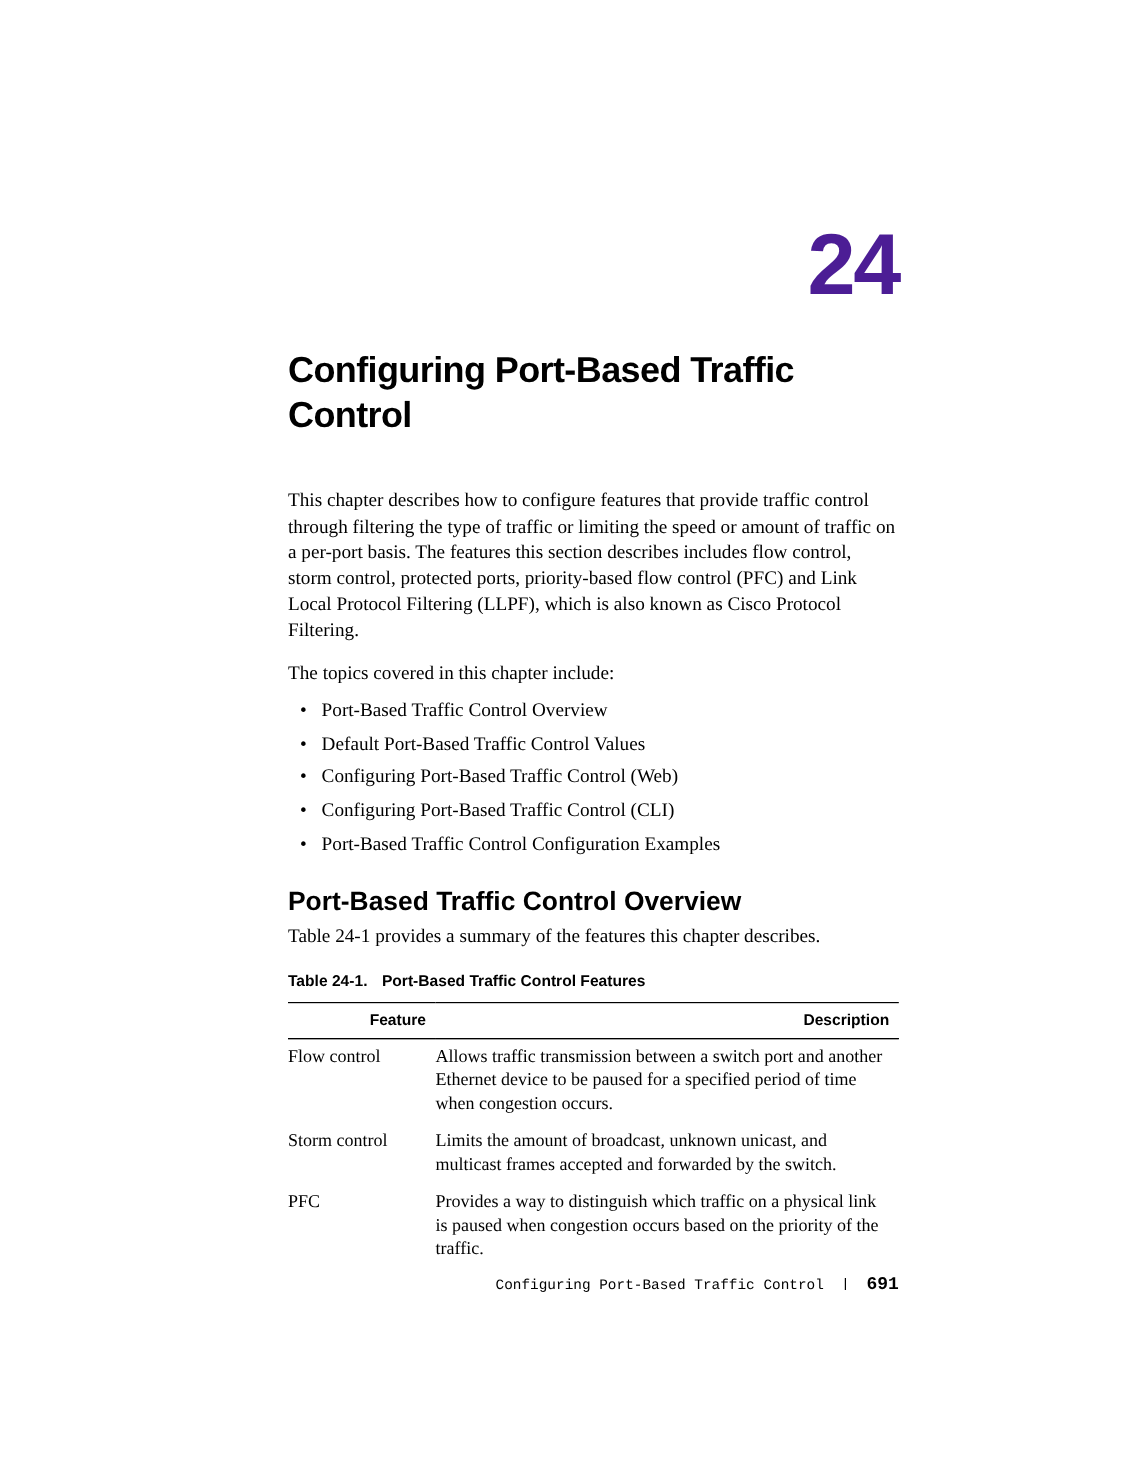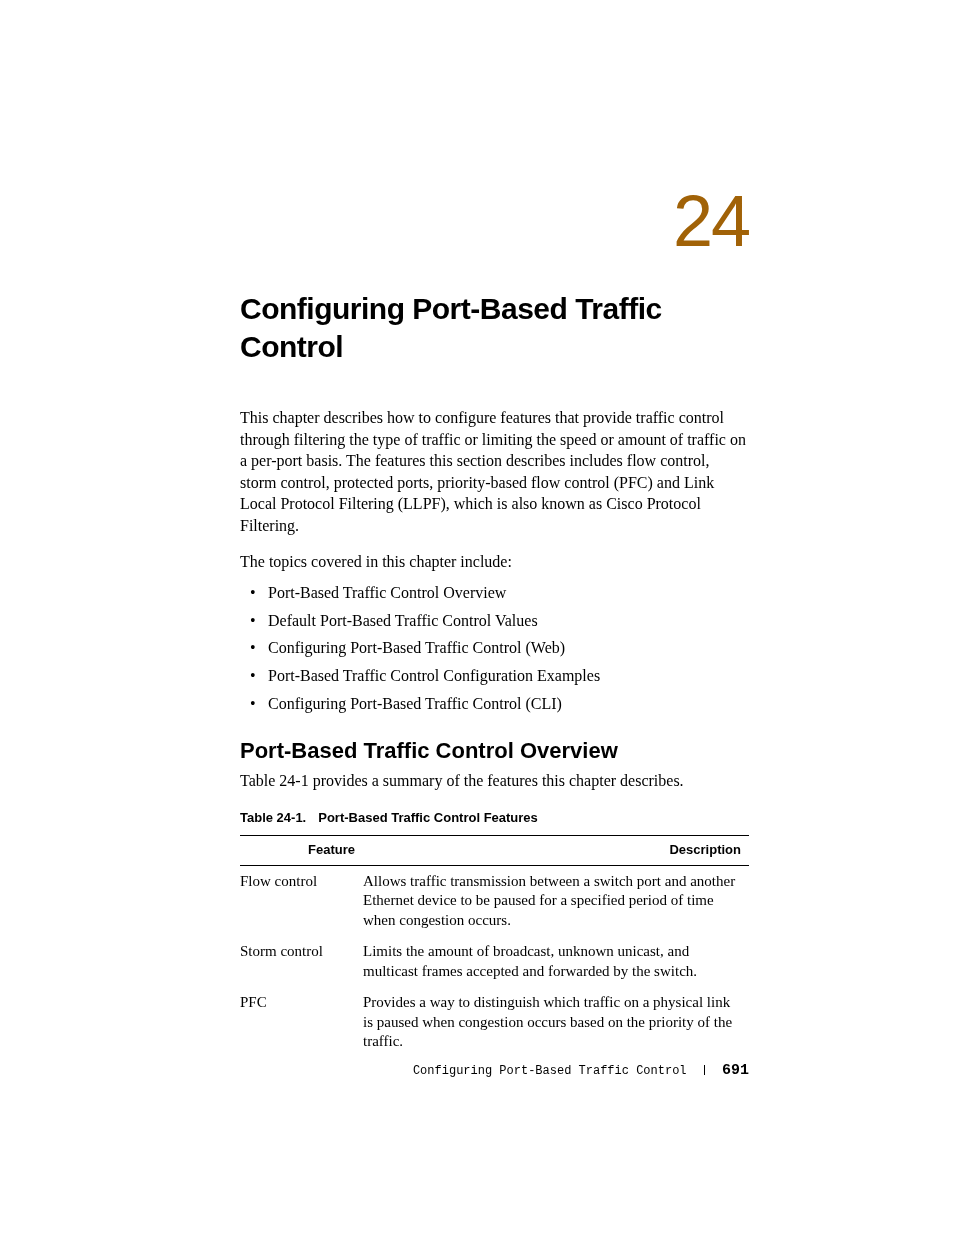--- a/index.html
+++ b/index.html
@@ -11,23 +11,23 @@
     width: 954px;
     height: 1235px;
     position: relative;
   }
   .page {
     padding: 180px 205px 0 240px;
     box-sizing: border-box;
   }
   .chapter-number {
     font-family: "Helvetica Neue", Helvetica, Arial, sans-serif;
-    font-weight: 400;
+    font-weight: 700;
     font-size: 72px;
-    color: #a16207;
+    color: #4c1d95;
     text-align: right;
     letter-spacing: -2px;
     margin-bottom: 28px;
   }
   .chapter-title {
     font-family: "Helvetica Neue", Helvetica, Arial, sans-serif;
     font-weight: 700;
     font-size: 30px;
     line-height: 1.25;
     letter-spacing: -0.5px;
@@ -127,22 +127,22 @@
   <div class="chapter-title">Configuring Port-Based Traffic Control</div>
 
   <div class="intro-para">This chapter describes how to configure features that provide traffic control through filtering the type of traffic or limiting the speed or amount of traffic on a per-port basis. The features this section describes includes flow control, storm control, protected ports, priority-based flow control (PFC) and Link Local Protocol Filtering (LLPF), which is also known as Cisco Protocol Filtering.</div>
 
   <div class="topics-line">The topics covered in this chapter include:</div>
 
   <ul class="topics">
     <li>Port-Based Traffic Control Overview</li>
     <li>Default Port-Based Traffic Control Values</li>
     <li>Configuring Port-Based Traffic Control (Web)</li>
+    <li>Configuring Port-Based Traffic Control (CLI)</li>
     <li>Port-Based Traffic Control Configuration Examples</li>
-    <li>Configuring Port-Based Traffic Control (CLI)</li>
   </ul>
 
   <div class="section-heading">Port-Based Traffic Control Overview</div>
 
   <div class="section-para">Table 24-1 provides a summary of the features this chapter describes.</div>
 
   <div class="table-caption">
     <span>Table 24-1.</span><span class="gap"></span><span>Port-Based Traffic Control Features</span>
   </div>
 

